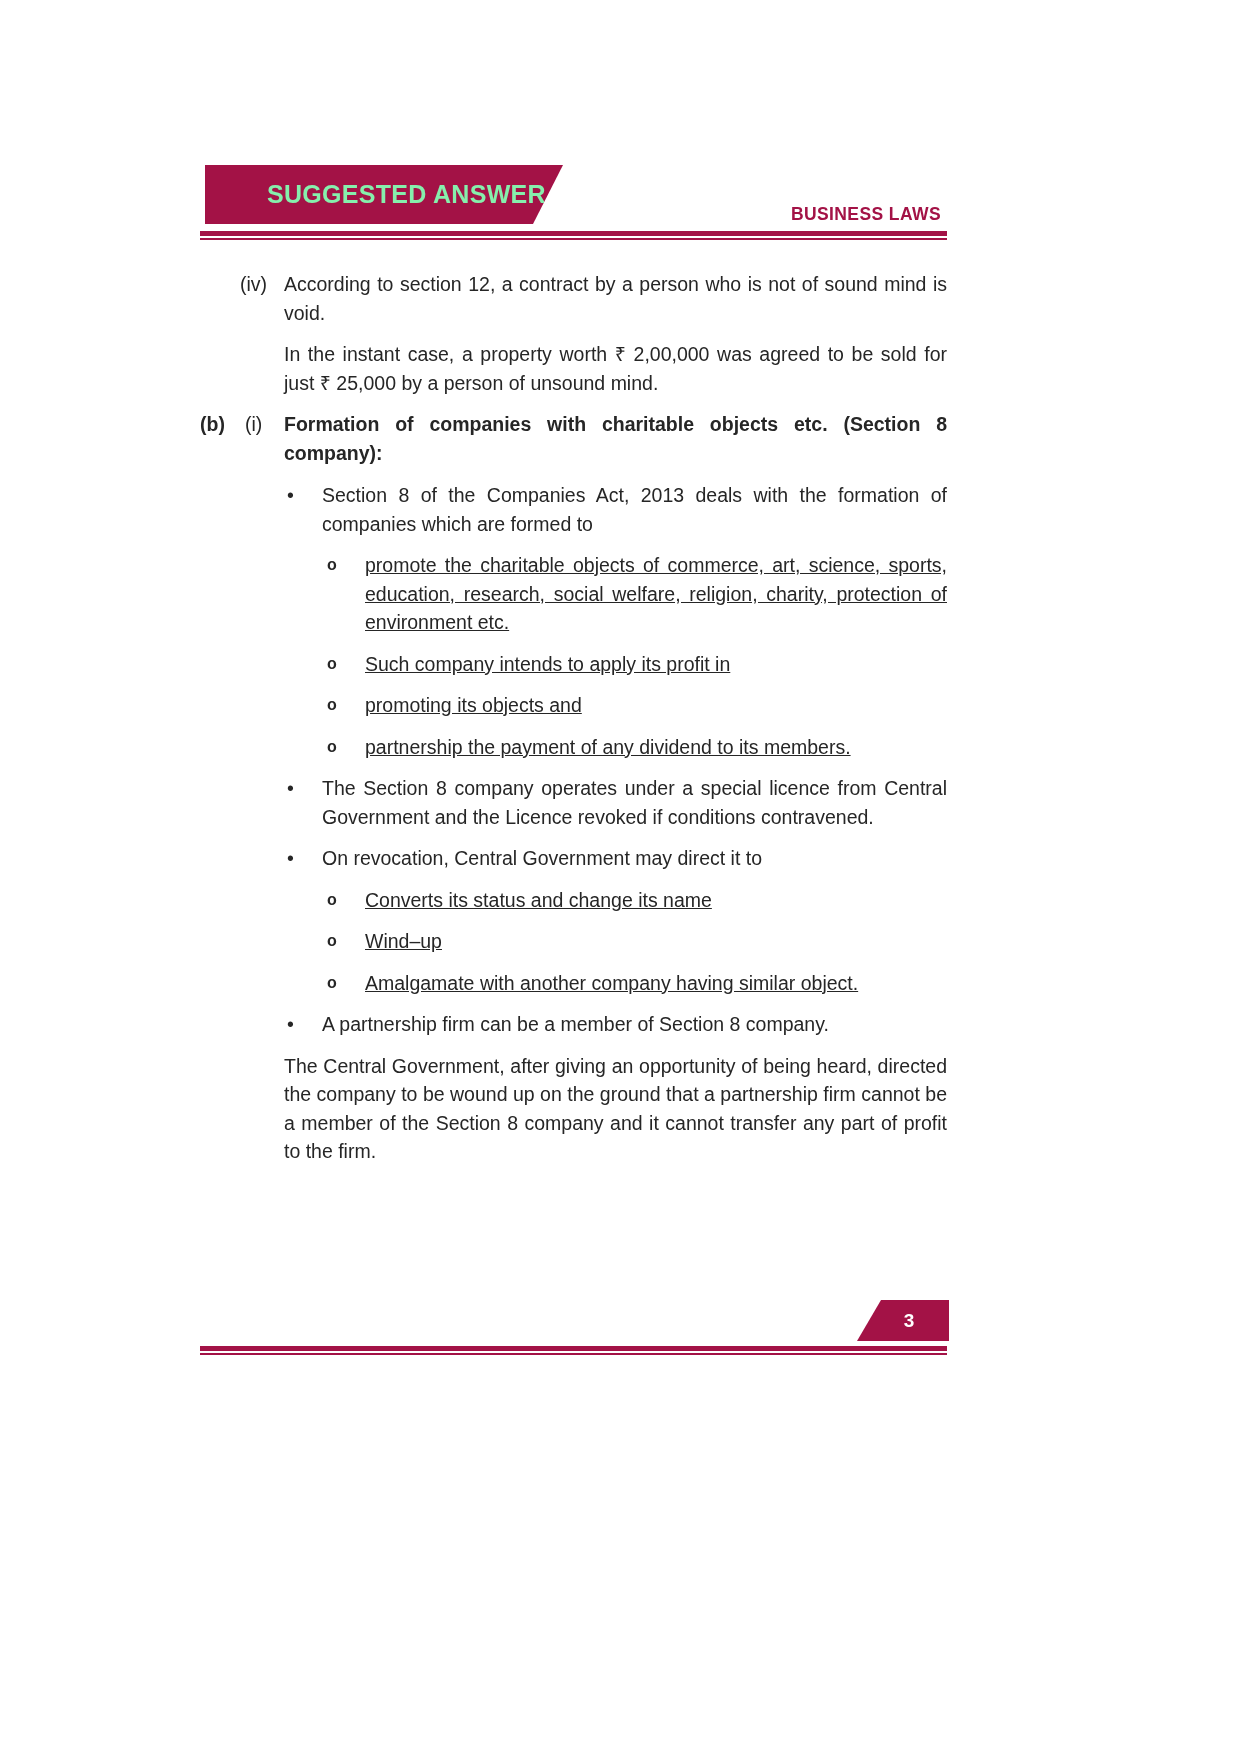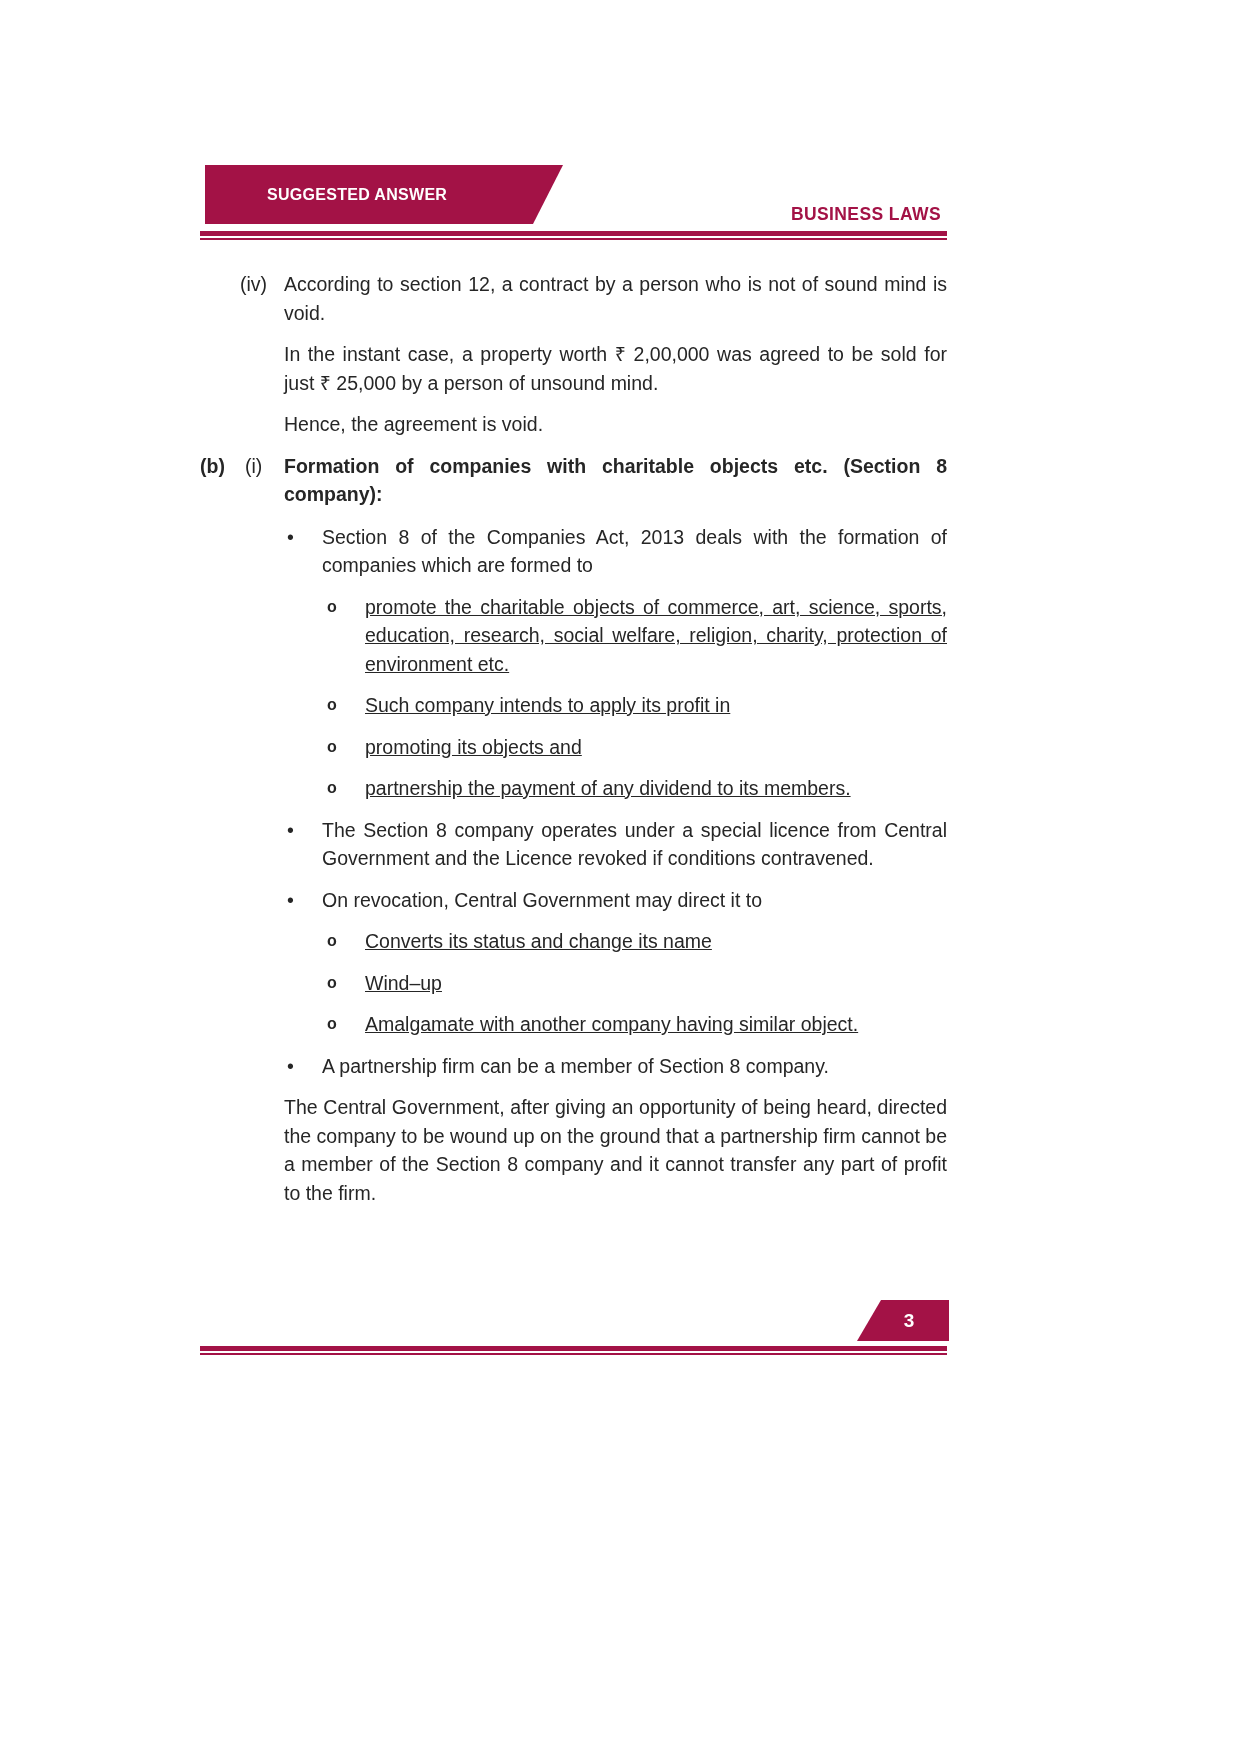--- a/index.html
+++ b/index.html
@@ -20,23 +20,23 @@
     width: 358px;
     height: 59px;
     background: var(--color-maroon, #A31246);
     clip-path: polygon(0 0, 100% 0, calc(100% - 30px) 100%, 0 100%);
     display: flex;
     align-items: center;
     padding-left: 62px;
     box-sizing: border-box;
   }
   .banner-label {
-    color: #ffffff;
+    color: #86efac;
     font-weight: 700;
-    font-size: 16px;
+    font-size: 25px;
     letter-spacing: 0.3px;
     white-space: nowrap;
   }
   .subject {
     position: absolute;
     top: 204px;
     right: 300px;
     color: var(--color-maroon, #A31246);
     font-weight: 700;
     font-size: 17.5px;
@@ -101,21 +101,20 @@
     <div class="rule-thin"></div>
   </div>
 
   <div class="content">
 
     <div class="row">
       <div class="marker marker-iv">(iv)</div>
       <div class="text-col">
         <p class="para">According to section 12, a contract by a person who is not of sound mind is void.</p>
         <p class="para">In the instant case, a property worth ₹ 2,00,000 was agreed to be sold for just ₹ 25,000 by a person of unsound mind.</p>
-        <p class="para">Hence, the agreement is void.</p>
       </div>
     </div>
 
     <div class="row">
       <div class="marker marker-b">(b)</div>
       <div class="marker marker-i">(i)</div>
       <div class="text-col">
 
         <p class="para heading">Formation of companies with charitable objects etc. (Section 8 company):</p>
 

